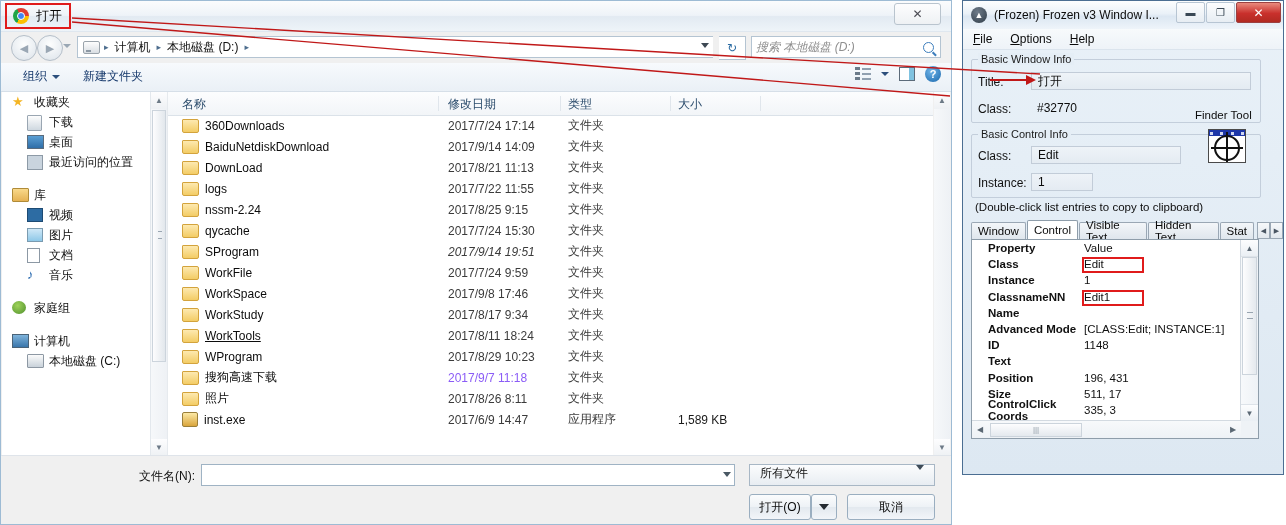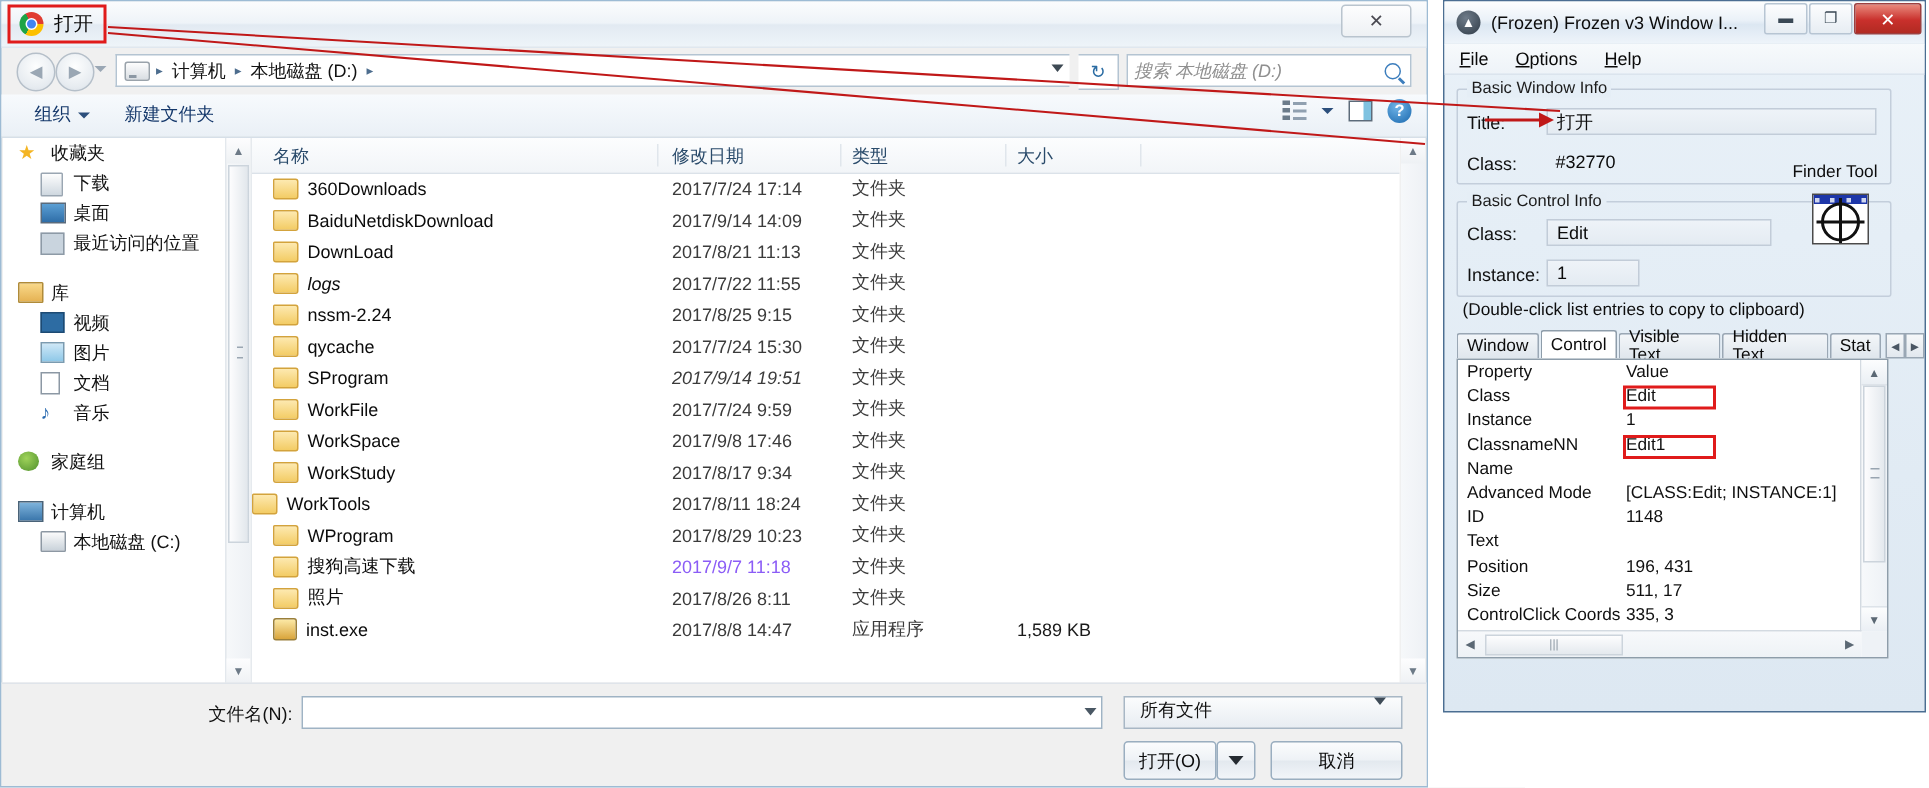--- a/index.html
+++ b/index.html
@@ -209,21 +209,21 @@
     padding:0 6px;font-size:11.5px;color:#0b0b0b;margin-right:1px;box-sizing:border-box;}
   .ai-tab.active{height:19px;background:#fff;border-color:#8e9daa;font-weight:normal;}
   .tab-arrows{display:flex;margin-left:2px;}
   .tab-arrows div{width:13px;height:17px;border:1px solid #9aa7b4;
     background:linear-gradient(to bottom,#f6f8fa,#e2e8ee);display:flex;align-items:center;justify-content:center;
     font-size:7px;color:#4a5663;box-sizing:border-box;}
   .ai-listwrap{position:absolute;left:8px;top:238px;width:288px;height:200px;
     background:#fff;border:1px solid #8e9daa;box-sizing:border-box;}
   .plist{position:absolute;left:0;top:0;right:17px;bottom:17px;overflow:hidden;}
   .prow{height:16.2px;display:flex;align-items:center;font-size:11.5px;color:#101010;}
-  .pprop{width:112px;padding-left:6px;box-sizing:border-box;}
+  .pprop{width:112px;padding-left:16px;box-sizing:border-box;font-weight:bold;}
   .pval{flex:1;}
   .vscroll{position:absolute;right:0;top:0;bottom:17px;width:17px;
     background:linear-gradient(to right,#f7f9fb,#eef2f6);border-left:1px solid #d3dae1;}
   .vsb-arrow{height:16px;display:flex;align-items:center;justify-content:center;font-size:8px;color:#5b6874;
     background:linear-gradient(to bottom,#fcfdfe,#eaeff4);border-bottom:1px solid #dde3e9;}
   .vsb-thumb{position:absolute;left:1px;top:17px;right:1px;height:118px;
     background:linear-gradient(to right,#fdfdfe,#e4e9ee);border:1px solid #ccd4dc;box-sizing:border-box;}
   .vsb-thumb:after{content:"";position:absolute;left:50%;top:54px;margin-left:-3px;width:6px;height:5px;
     border-top:1px solid #98a4b0;border-bottom:1px solid #98a4b0;}
   .hscroll{position:absolute;left:0;right:17px;bottom:0;height:17px;
@@ -412,21 +412,21 @@
         <div class="fl-row" style="position: relative;">
           <span class="fl-name" style="left: 14px;">
             <span class="folder-ico"></span>
             <span>DownLoad</span>
           </span>
           <span class="cell" style="left: 280px; color: rgb(59, 59, 59);">2017/8/21 11:13</span>
           <span class="cell" style="left: 400px; color: rgb(59, 59, 59);">文件夹</span>
           <span class="cell" style="left: 510px;"></span>
         </div>
         <div class="fl-row" style="position: relative;">
-          <span class="fl-name" style="left: 14px; font-style: italic;">
+          <span class="fl-name" style="left: 14px;">
             <span class="folder-ico"></span>
             <span>logs</span>
           </span>
           <span class="cell" style="left: 280px; color: rgb(59, 59, 59);">2017/7/22 11:55</span>
           <span class="cell" style="left: 400px; color: rgb(59, 59, 59);">文件夹</span>
           <span class="cell" style="left: 510px;"></span>
         </div>
         <div class="fl-row" style="position: relative;">
           <span class="fl-name" style="left: 14px;">
             <span class="folder-ico"></span>
@@ -475,21 +475,21 @@
         <div class="fl-row" style="position: relative;">
           <span class="fl-name" style="left: 14px;">
             <span class="folder-ico"></span>
             <span>WorkStudy</span>
           </span>
           <span class="cell" style="left: 280px; color: rgb(59, 59, 59);">2017/8/17 9:34</span>
           <span class="cell" style="left: 400px; color: rgb(59, 59, 59);">文件夹</span>
           <span class="cell" style="left: 510px;"></span>
         </div>
         <div class="fl-row" style="position: relative;">
-          <span class="fl-name" style="left: 0;">
+          <span class="fl-name" style="left: 14px; text-decoration: underline;">
             <span class="folder-ico"></span>
             <span>WorkTools</span>
           </span>
           <span class="cell" style="left: 280px; color: rgb(59, 59, 59);">2017/8/11 18:24</span>
           <span class="cell" style="left: 400px; color: rgb(59, 59, 59);">文件夹</span>
           <span class="cell" style="left: 510px;"></span>
         </div>
         <div class="fl-row" style="position: relative;">
           <span class="fl-name" style="left: 14px;">
             <span class="folder-ico"></span>
@@ -515,21 +515,21 @@
           </span>
           <span class="cell" style="left: 280px; color: rgb(59, 59, 59);">2017/8/26 8:11</span>
           <span class="cell" style="left: 400px; color: rgb(59, 59, 59);">文件夹</span>
           <span class="cell" style="left: 510px;"></span>
         </div>
         <div class="fl-row" style="position: relative;">
           <span class="fl-name" style="left: 14px;">
             <span class="exe-ico"></span>
             <span>inst.exe</span>
           </span>
-          <span class="cell" style="left: 280px; color: rgb(59, 59, 59);">2017/8/8 14:47</span>
+          <span class="cell" style="left: 280px; color: rgb(59, 59, 59);">2017/6/9 14:47</span>
           <span class="cell" style="left: 400px; color: rgb(59, 59, 59);">应用程序</span>
           <span class="cell" style="left: 510px;">1,589 KB</span>
         </div>
       </div>
   </div>
   <div class="list-scroll">
     <div class="sb-arrow">▲</div>
     <div class="sb-arrow bot">▼</div>
   </div>
 

